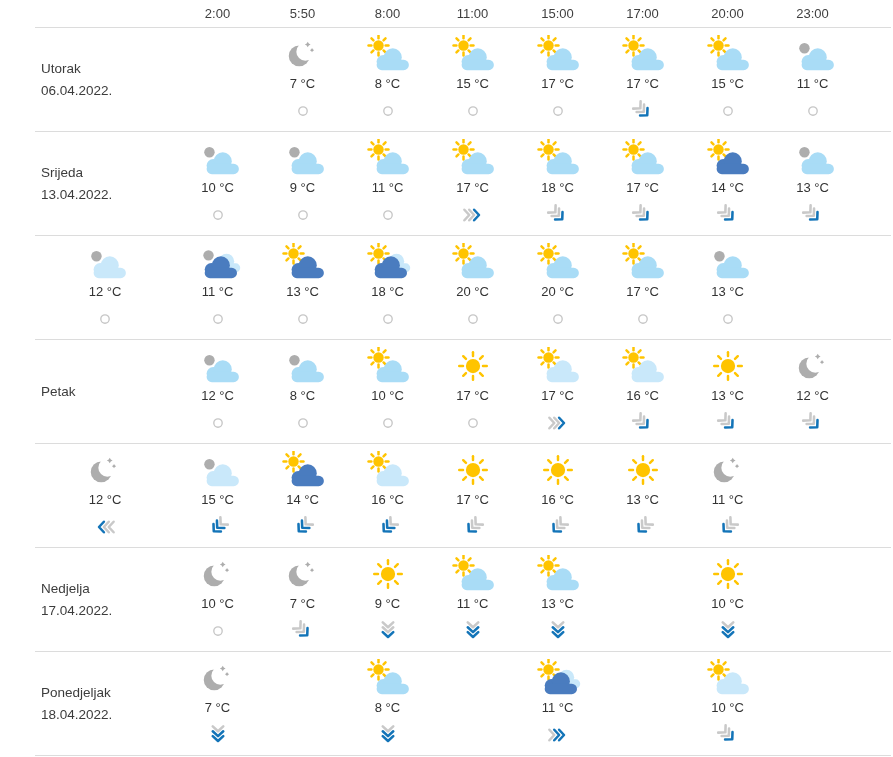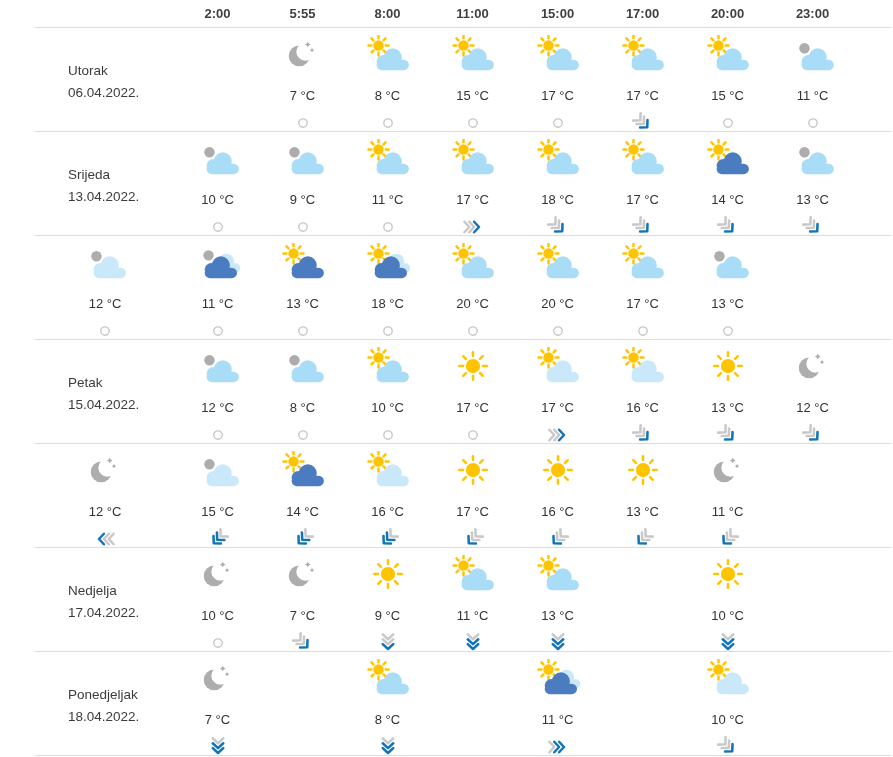--- a/index.html
+++ b/index.html
@@ -1,35 +1,35 @@
 <!DOCTYPE html>
 <html><head>
 <meta charset="utf-8">
 <style>
   html,body{margin:0;padding:0;background:#ffffff;}
   body{font-family:"Liberation Sans", sans-serif; color:#3a3a3a; width:893px; height:757px; overflow:hidden;}
   .wrap{width:856px; margin-left:35px;}
   .row{display:grid; grid-template-columns:140px repeat(8, 85px); border-bottom:1px solid #dcdcdc;}
-  .header-row{height:27px; align-items:center;font-weight:bold;}
+  .header-row{height:27px; align-items:center;}
   .time{text-align:center; font-size:13px; color:#3f3f3f;}
   .frow{height:103px;}
-  .label-col{display:flex; flex-direction:column; justify-content:center; padding-left:6px; font-size:13.5px; line-height:1.6; color:#3c3c3c;margin-left:27px;}
+  .label-col{display:flex; flex-direction:column; justify-content:center; padding-left:6px; font-size:13.5px; line-height:1.6; color:#3c3c3c;}
   .cell{display:flex; flex-direction:column; align-items:center; padding-top:6px;}
   .icon-slot{height:40px; display:flex; align-items:center; justify-content:center;}
-  .temp{font-size:13px; height:18px; margin-top:14px; color:#333;}
+  .temp{font-size:13px; height:18px; margin-top:2px; color:#333;}
   .wind-slot{margin-top:4px; height:26px; display:flex; align-items:center; justify-content:center;}
 </style>
 </head>
 <body>
 
 <div id="forecast" class="wrap">
     <div class="row header-row">
       <div class="label-col"></div>
       <div class="time">2:00</div>
-      <div class="time">5:55</div>
+      <div class="time">5:50</div>
       <div class="time">8:00</div>
       <div class="time">11:00</div>
       <div class="time">15:00</div>
       <div class="time">17:00</div>
       <div class="time">20:00</div>
       <div class="time">23:00</div>
     </div>
     <div class="row frow">
       <div class="label-col">
         <span>Utorak</span>
@@ -607,21 +607,20 @@
         <div class="wind-slot">
           <svg width="24" height="24" viewBox="0 0 32 32">
             <circle cx="16" cy="16" r="5.6" fill="none" stroke="#C6C6C6" stroke-width="1.8"></circle>
           </svg>
         </div>
       </div>
     </div>
     <div class="row frow">
       <div class="label-col">
         <span>Petak</span>
-        <span>15.04.2022.</span>
       </div>
       <div class="cell">
         <div class="icon-slot">
           <svg width="46" height="38" viewBox="0 0 48 40">
             <circle cx="15" cy="14" r="5.5" fill="#ADADAD"></circle>
             <g transform="translate(2,2) scale(1)">
               <circle cx="17" cy="26" r="7" fill="#A9DCF6"></circle>
               <circle cx="27" cy="21.5" r="9.5" fill="#A9DCF6"></circle>
               <rect x="10" y="24" width="34" height="11" rx="5.5" fill="#A9DCF6"></rect>
             </g>

